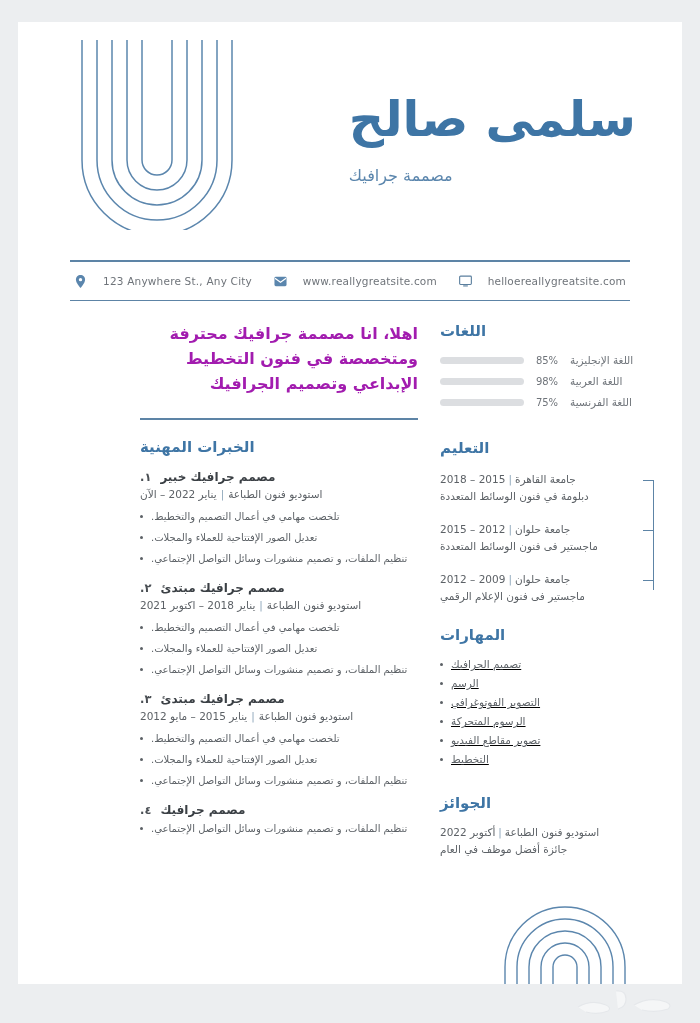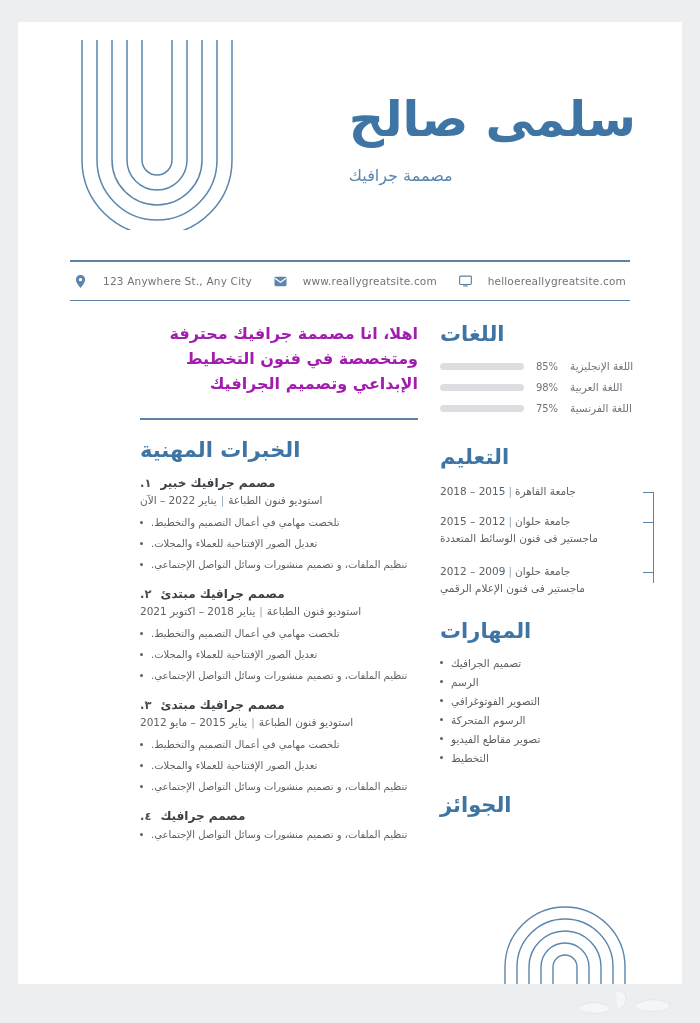--- a/index.html
+++ b/index.html
@@ -116,21 +116,21 @@
     padding: 0 34px 0 10px;
     order: 1;
   }
   .col-left {            
     width: 340px;
     padding: 0 12px 0 50px;
     order: 2;
   }
 
   .sec-title {
-    font-size: 21px;
+    font-size: 15px;
     font-weight: bold;
     color: #3e75a5;
     text-align: left;
     margin-bottom: 14px;
     letter-spacing: 0px;
   }
 
   
   .lang-row {
     display: flex;
@@ -203,21 +203,21 @@
     white-space: nowrap;
   }
   .edu-head .sep { color: #8fa7bb; padding: 0 3px; }
   .edu-desc {
     font-size: 10.5px;
     color: #5c6166;
     line-height: 1.5;
   }
 
   
-  .skill-list { list-style: none; margin-top: 2px; }
+  .skill-list { list-style: none; margin-top: 2px; text-decoration: underline; }
   .skill-list li {
     display: flex;
     direction: rtl;
     justify-content: flex-start;
     align-items: center;
     gap: 8px;
     font-size: 10.5px;
     color: #5c6166;
     margin-bottom: 7px;
     padding-right: 2px;
@@ -428,20 +428,21 @@
       <div style="height:22px"></div>
 
       <div>
         <div class="sec-title">التعليم</div>
         <div class="edu-wrap">
           <div class="edu-line"></div>
           <div id="education-list">
               <div class="edu-item">
                 <span class="edu-tick"></span>
                 <div class="edu-head"><span>جامعة القاهرة</span><span class="sep">|</span><span>2015 – 2018</span></div>
+                <div class="edu-desc">دبلومة في فنون الوسائط المتعددة</div>
               </div>
               <div class="edu-item">
                 <span class="edu-tick"></span>
                 <div class="edu-head"><span>جامعة حلوان</span><span class="sep">|</span><span>2012 – 2015</span></div>
                 <div class="edu-desc">ماجستير فى فنون الوسائط المتعددة</div>
               </div>
               <div class="edu-item">
                 <span class="edu-tick"></span>
                 <div class="edu-head"><span>جامعة حلوان</span><span class="sep">|</span><span>2009 – 2012</span></div>
                 <div class="edu-desc">ماجستير فى فنون الإعلام الرقمي</div>
@@ -479,20 +480,26 @@
               <span class="dot"></span>
               <span>التخطيط</span>
             </li>
           </ul>
       </div>
 
       <div style="height:22px"></div>
 
       <div>
         <div class="sec-title">الجوائز</div>
+        <div id="awards-list">
+            <div>
+              <div class="award-head"><span>استوديو فنون الطباعة</span><span class="sep">|</span><span>أكتوبر 2022</span></div>
+              <div class="award-desc">جائزة أفضل موظف في العام</div>
+            </div>
+          </div>
       </div>
 
     </div>
 
     <div class="col-left">
 
       <div class="intro-title">اهلا، انا مصممة جرافيك محترفة ومتخصصة في فنون التخطيط الإبداعي وتصميم الجرافيك</div>
 
       <div class="hr-main"></div>
 

